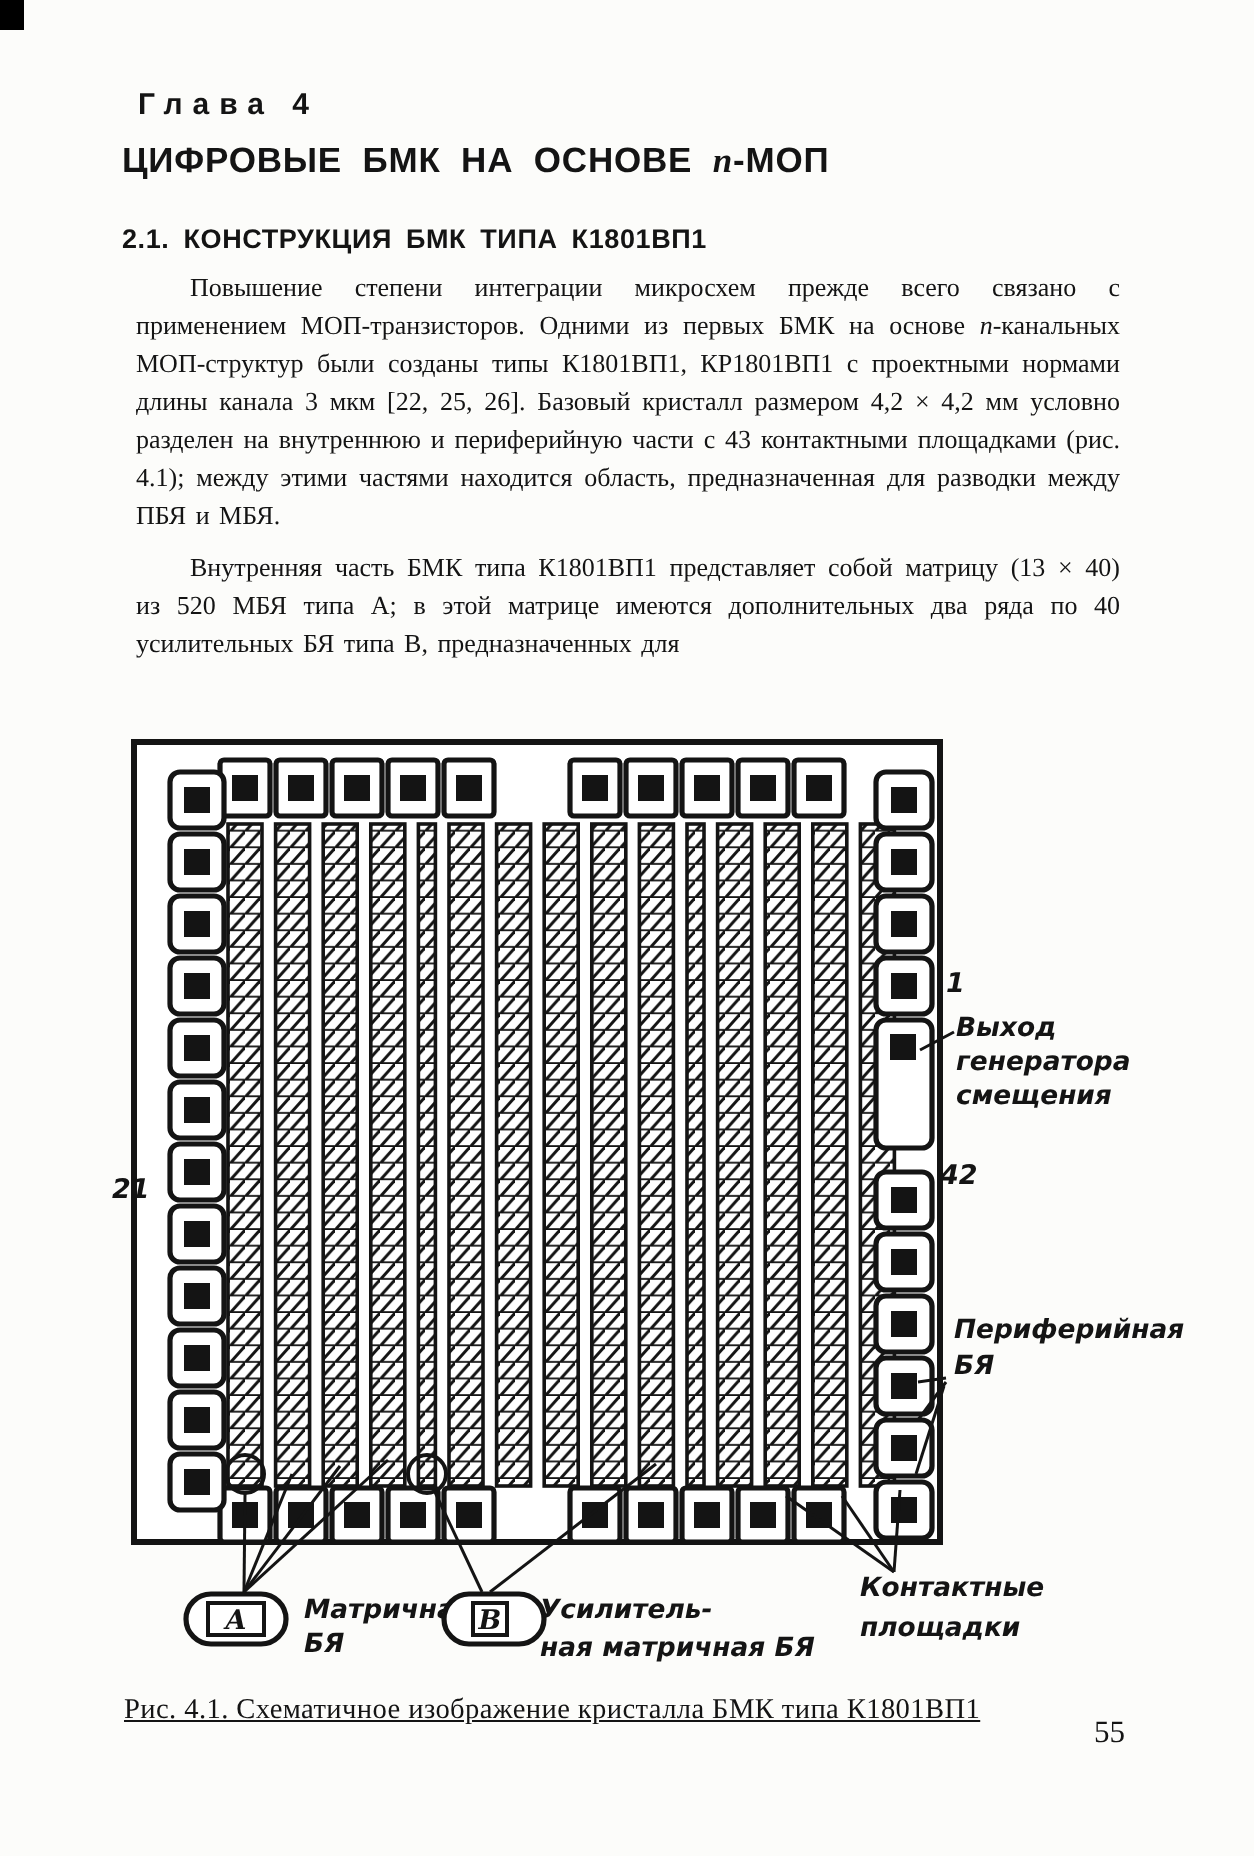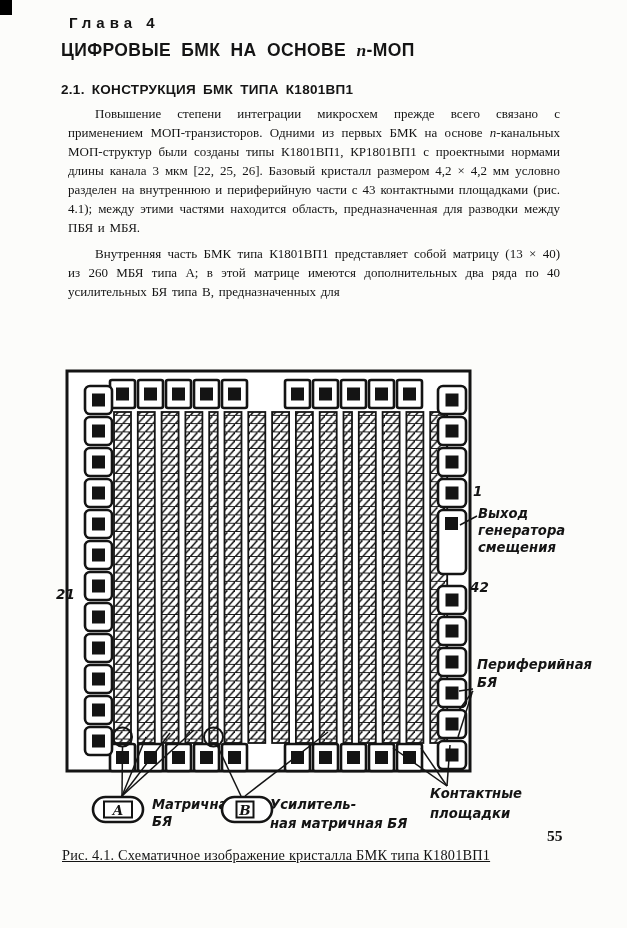--- a/index.html
+++ b/index.html
@@ -2,21 +2,21 @@
 <html lang="ru"><head>
 <meta charset="utf-8">
 <style>
   html,body{margin:0;padding:0;background:#d8d8d4;}
   .page{
     position:relative;width:627px;height:928px;margin:0 auto;
     background:#fcfcfa;color:#141414;overflow:hidden;
     font-family:"Liberation Serif", serif;
   }
   .scan-mark{position:absolute;left:0;top:0;width:12px;height:15px;background:#000;}
-  .text-col{position:absolute;left:61px;top:14px;width:506px;}
+  .text-col{position:absolute;left:61px;top:44px;width:506px;}
   .chapter{
     font-family:"Liberation Sans", sans-serif;font-weight:bold;
     font-size:15px;letter-spacing:5px;margin:0 0 9px 8px;
   }
   .doc-title{
     font-family:"Liberation Sans", sans-serif;font-weight:bold;
     font-size:17.5px;letter-spacing:.4px;word-spacing:5px;margin:0 0 21px 0;
   }
   .doc-title .serif-it{font-family:"Liberation Serif", serif;font-style:italic;font-weight:bold;}
   .section-h{
@@ -27,35 +27,35 @@
     font-size:13px;line-height:19px;text-align:justify;
     text-indent:27px;margin:7px;word-spacing:1.5px;
   }
   .figure-wrap{position:absolute;left:55px;top:366px;width:560px;height:482px;}
   svg{display:block;}
   svg text{fill:#141414;}
   .fig-label{font:italic 600 13.2px "DejaVu Sans", sans-serif;}
   .fig-num{font:italic 600 13.5px "DejaVu Sans", sans-serif;}
   .fig-letter{font:italic 700 13.5px "DejaVu Serif", serif;text-anchor:middle;}
   .caption{position:absolute;left:62px;top:847px;width:500px;font-size:14.3px;letter-spacing:.2px;text-decoration:underline;}
-  .page-num{position:absolute;left:547px;top:827px;font-size:15.5px;font-weight:bold;}
+  .page-num{position:absolute;left:547px;top:858px;font-size:15.5px;font-weight:normal;}
 </style>
 </head>
 <body>
 
 <div class="page">
 
   <div class="scan-mark"></div>
 
   <div class="text-col">
     <div class="chapter">Глава 4</div>
     <h1 class="doc-title"><span>ЦИФРОВЫЕ БМК НА ОСНОВЕ </span><span class="serif-it">n</span><span>-МОП</span></h1>
     <h2 class="section-h">2.1. КОНСТРУКЦИЯ БМК ТИПА К1801ВП1</h2>
     <p class="para"><span>Повышение степени интеграции микросхем прежде всего связано с применением МОП-транзисторов. Одними из первых БМК на основе </span><i>n</i><span>-канальных МОП-структур были созданы типы К1801ВП1, КР1801ВП1 с проектными нормами длины канала 3 мкм [22, 25, 26]. Базовый кристалл размером 4,2 × 4,2 мм условно разделен на внутреннюю и периферийную части с 43 контактными площадками (рис. 4.1); между этими частями находится область, предназначенная для разводки между ПБЯ и МБЯ.</span></p>
-    <p class="para">Внутренняя часть БМК типа К1801ВП1 представляет собой матрицу (13 × 40) из 260 МБЯ типа А; в этой матрице имеются дополнительных два ряда по 40 усилительных БЯ типа В, предназначенных для</p>
+    <p class="para">Внутренняя часть БМК типа К1801ВП1 представляет собой матрицу (13 × 40) из 520 МБЯ типа А; в этой матрице имеются дополнительных два ряда по 40 усилительных БЯ типа В, предназначенных для</p>
   </div>
 
   <div class="figure-wrap">
     <svg id="fig" width="560" height="482" viewBox="0 0 560 482">
         <defs>
           <pattern id="hatch" width="7.5" height="8.3" patternUnits="userSpaceOnUse">
             <rect x="0" y="0" width="7.5" height="8.3" fill="#fff"></rect>
             <line x1="0" y1="8.3" x2="7.5" y2="0" stroke="#141414" stroke-width="1.5"></line>
             <line x1="0" y1="7.9" x2="7.5" y2="7.9" stroke="#141414" stroke-width="1"></line>
           </pattern>

